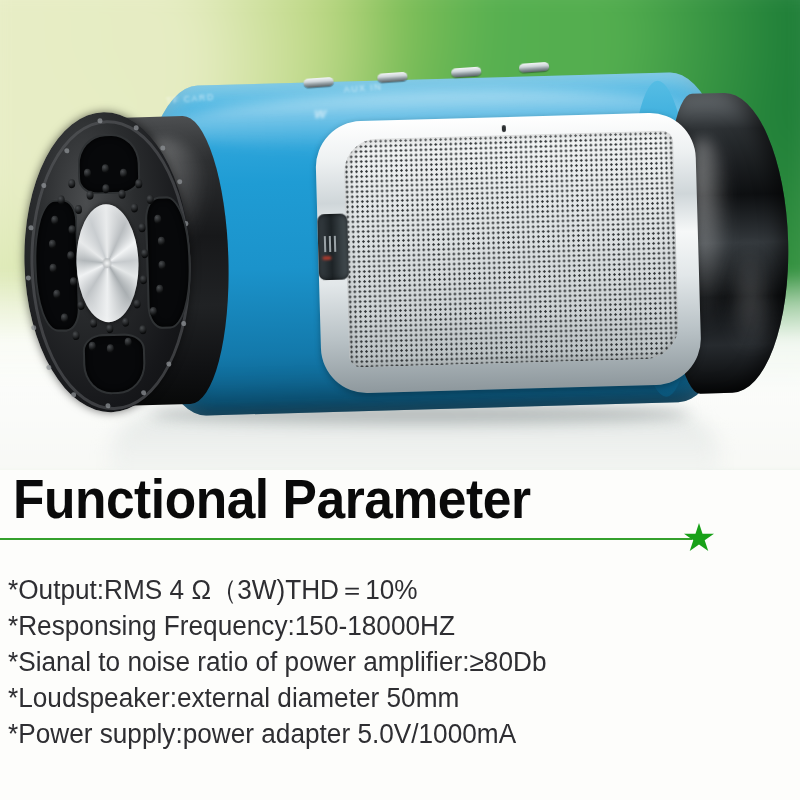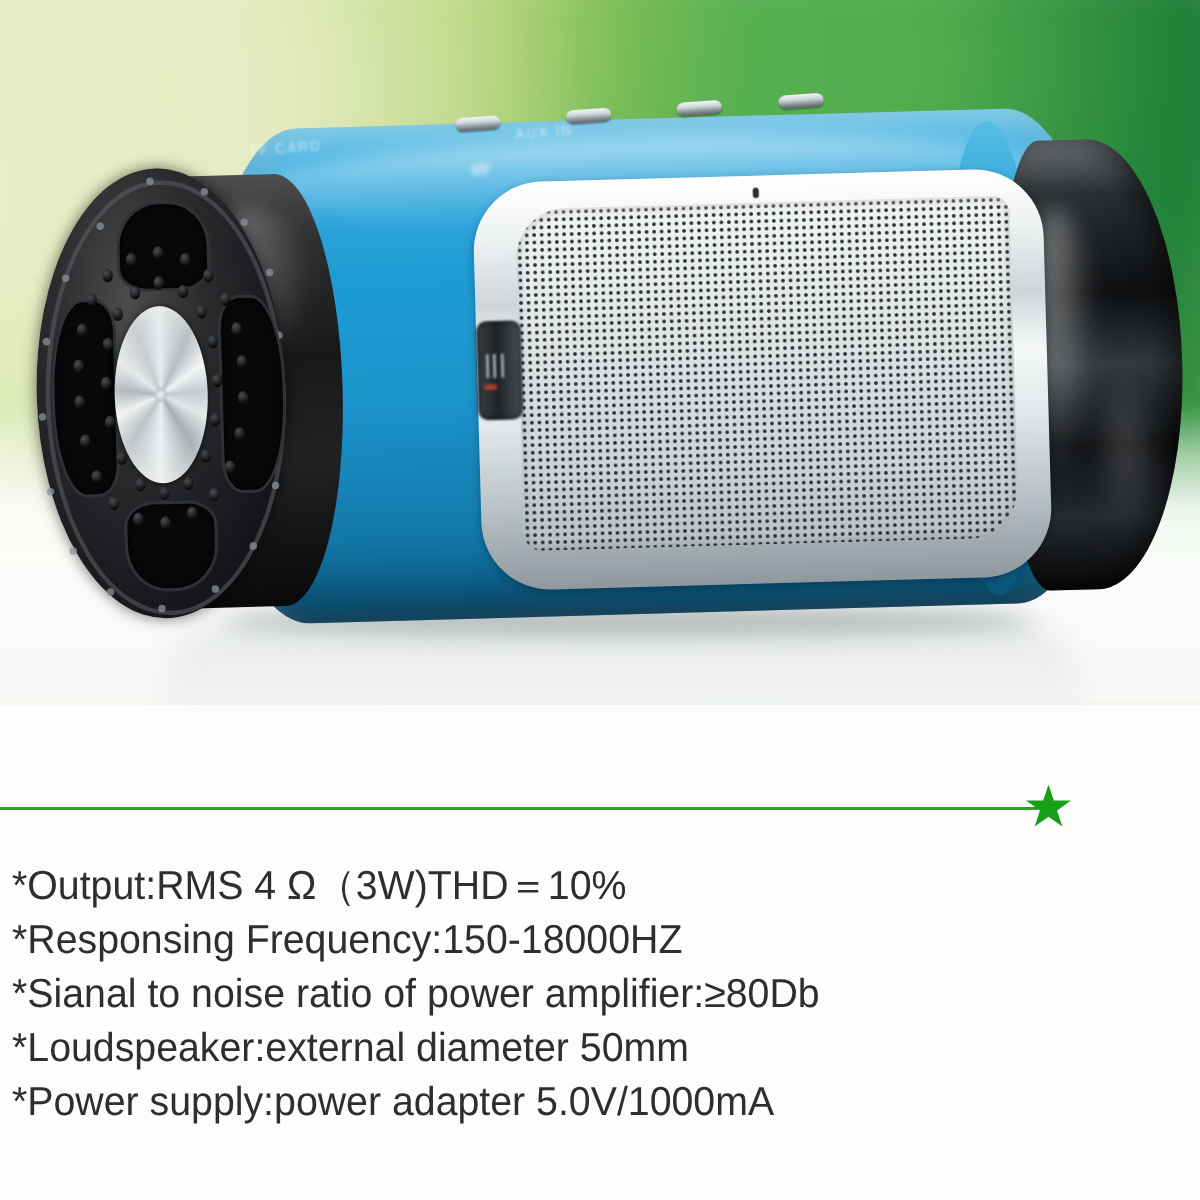--- a/index.html
+++ b/index.html
@@ -506,20 +506,23 @@
           <span class="dimple" style="left:64px; top:78px"></span>
 
           <div class="cone"></div>
           <div class="cone-core"></div>
         </div>
       </div>
 
     </div>
   </div>
 
+  <div class="title-wrap">
+    <h1 class="title">Functional Parameter</h1>
+  </div>
   <div class="rule-wrap">
     <div class="rule"></div>
     <div class="star"></div>
   </div>
 
   <ul class="specs">
     <li>*Output:RMS 4 Ω（3W)THD＝10%</li>
     <li>*Responsing Frequency:150-18000HZ</li>
     <li>*Sianal to noise ratio of power amplifier:≥80Db</li>
     <li>*Loudspeaker:external diameter 50mm</li>

